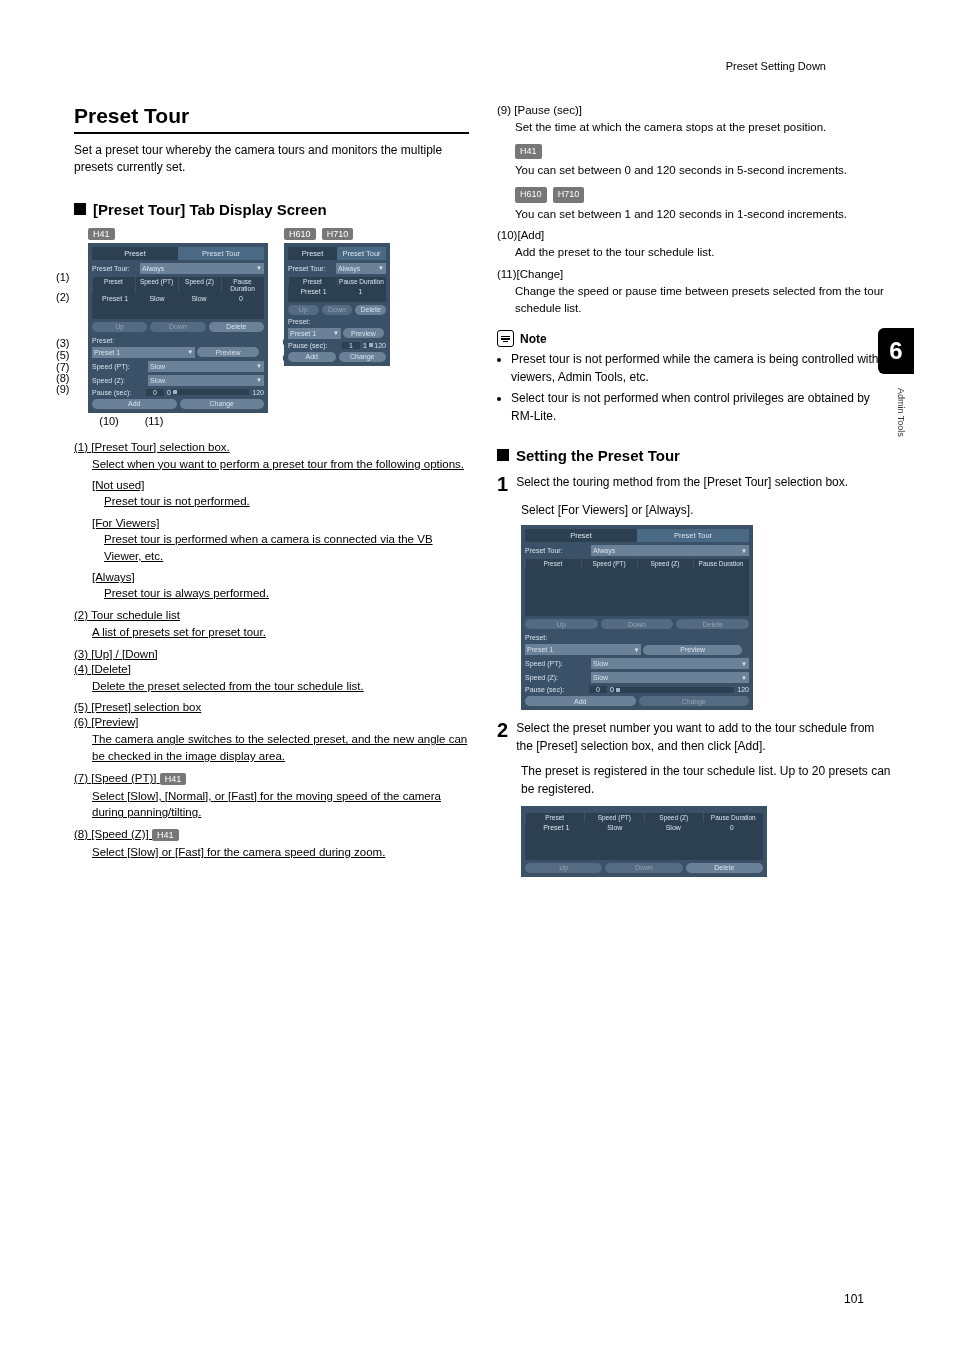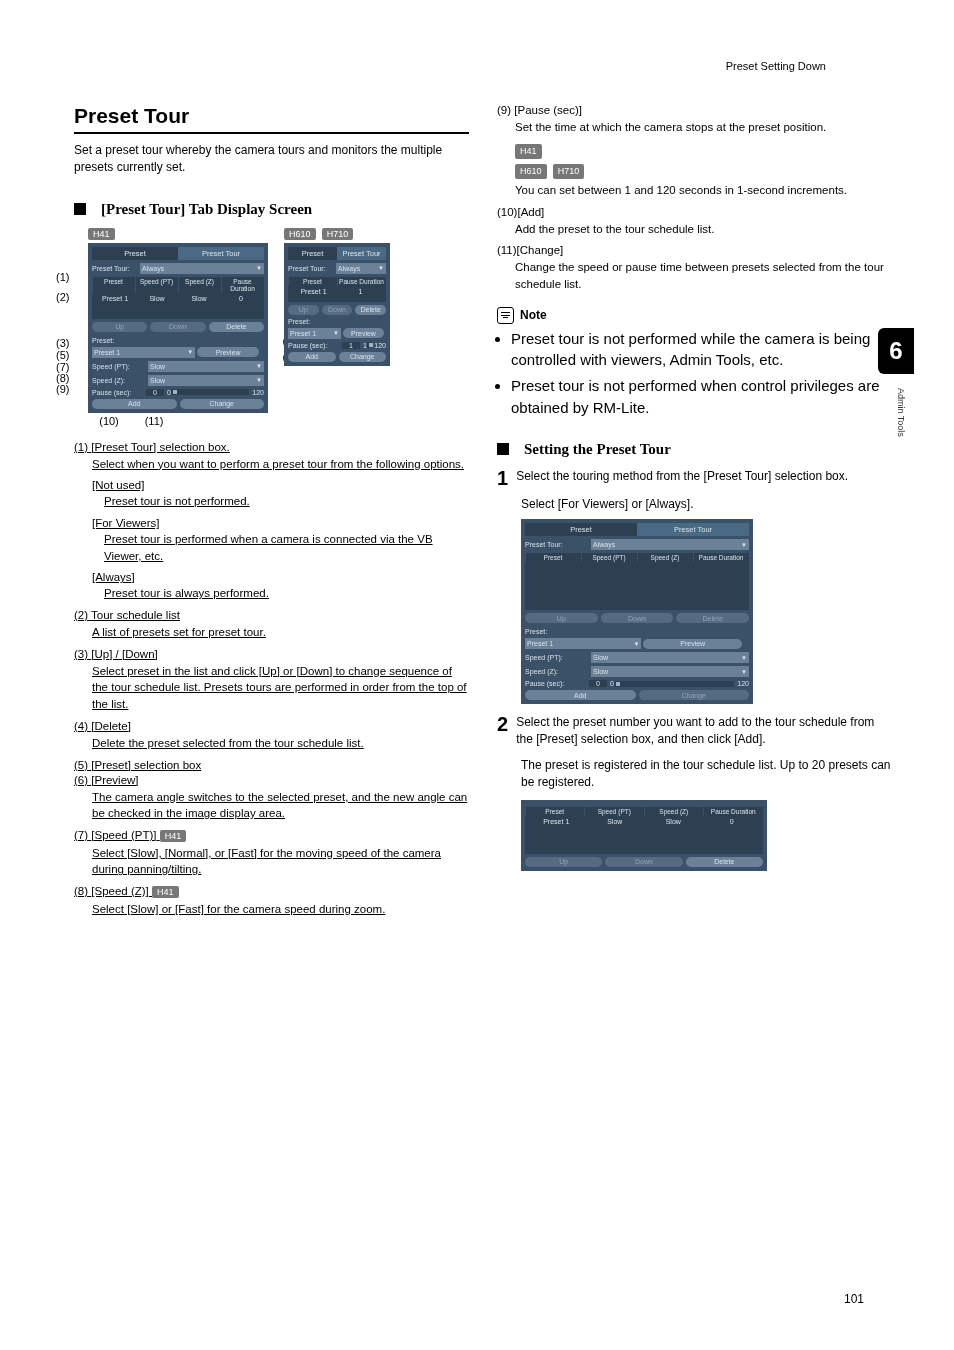--- a/index.html
+++ b/index.html
@@ -44,21 +44,21 @@
 
   h1.section-title {
     font-size: 21px;
     font-weight: bold;
     border-bottom: 2px solid #000;
     padding-bottom: 4px;
     margin-bottom: 8px;
   }
   .intro { font-size: 12px; line-height: 1.45; margin-bottom: 24px; }
 
-  .sub-hdr { display: flex; align-items: center; gap: 15px; margin: 16px 0 8px; font-family: Liberation Serif, serif; }
+  .sub-hdr { display: flex; align-items: center; gap: 7px; margin: 16px 0 8px; }
   .sub-hdr .sq { width: 12px; height: 12px; background: #000; }
   .sub-hdr h2 { font-size: 15px; font-weight: bold; }
 
   .model-bg { display: inline-block; background: #777; color: #fff; font-size: 9px; padding: 1px 5px; border-radius: 2px; margin-right: 3px; vertical-align: middle; }
 
   
   .ui-wrap { display: flex; align-items: flex-start; gap: 16px; margin: 6px 0 14px 14px; }
   .ui-col { display: flex; flex-direction: column; align-items: flex-start; }
   .ui-badges { margin-bottom: 3px; }
   .panel {
@@ -102,21 +102,21 @@
   .def-sub-h { font-size: 11.5px; margin-left: 18px; margin-bottom: 2px; }
   .def-sub-b { font-size: 11.5px; line-height: 1.45; margin-left: 30px; margin-bottom: 7px; }
 
   
   .rcol .def-h { font-size: 11.5px; }
   .note-hdr { display: flex; align-items: center; gap: 6px; margin-top: 14px; margin-bottom: 4px; }
   .note-hdr .nicon { width: 17px; height: 17px; border: 1.4px solid #000; border-radius: 3px; display: flex; flex-direction: column; justify-content: center; align-items: center; gap: 1.3px; padding: 2px 3px; }
   .note-hdr .nicon div { width: 100%; height: 1.3px; background: #000; }
   .note-hdr .nicon div:last-child { width: 60%; }
   .note-hdr span { font-weight: bold; font-size: 12px; }
-  ul.notes { list-style: disc; margin-left: 14px; font-size: 15px; line-height: 1.45; }
+  ul.notes { list-style: disc; margin-left: 14px; font-size: 12px; line-height: 1.45; }
   ul.notes li { margin-bottom: 4px; }
 
   .step { display: flex; gap: 8px; margin-top: 10px; }
   .step-num { font-size: 20px; font-weight: bold; line-height: 1; }
   .step-text { font-size: 12px; line-height: 1.45; flex: 1; }
   .step-sub { margin-left: 24px; font-size: 12px; margin-top: 8px; line-height: 1.45; }
 
   .callouts { font-size: 11px; text-align: center; margin-top: 2px; }
   .callouts span { display: inline-block; width: 42px; }
 
@@ -297,58 +297,58 @@
         <div class="def-b">Select when you want to perform a preset tour from the following options.</div>
         <div class="def-sub-h">[Not used]</div>
         <div class="def-sub-b">Preset tour is not performed.</div>
         <div class="def-sub-h">[For Viewers]</div>
         <div class="def-sub-b">Preset tour is performed when a camera is connected via the VB Viewer, etc.</div>
         <div class="def-sub-h">[Always]</div>
         <div class="def-sub-b">Preset tour is always performed.</div>
         <div class="def-h"><span>(2)</span> <span>Tour schedule list</span></div>
         <div class="def-b">A list of presets set for preset tour.</div>
         <div class="def-h"><span>(3)</span> <span>[Up] / [Down]</span></div>
-        <div class="def-b">Select preset in the list and click [Up] or [Down] to change sequence of the tour schedule list. Presets tours are performed in order from the top of the list.</div>
         <div class="def-h"><span>(4)</span> <span>[Delete]</span></div>
         <div class="def-b">Delete the preset selected from the tour schedule list.</div>
         <div class="def-h"><span>(5)</span> <span>[Preset] selection box</span></div>
         <div class="def-h"><span>(6)</span> <span>[Preview]</span></div>
         <div class="def-b">The camera angle switches to the selected preset, and the new angle can be checked in the image display area.</div>
         <div class="def-h"><span>(7)</span> <span>[Speed (PT)]</span> <span class="model-bg">H41</span></div>
         <div class="def-b">Select [Slow], [Normal], or [Fast] for the moving speed of the camera during panning/tilting.</div>
         <div class="def-h"><span>(8)</span> <span>[Speed (Z)]</span> <span class="model-bg">H41</span></div>
         <div class="def-b">Select [Slow] or [Fast] for the camera speed during zoom.</div>
       </div>
 
   </div>
 
   <div class="col rcol">
     <div class="def-h"><span>(9)</span> <span>[Pause (sec)]</span></div>
     <div class="def-b">Set the time at which the camera stops at the preset position.</div>
     <div class="def-b" style="margin-bottom:3px;"><span class="model-bg">H41</span></div>
+    <div class="def-b">You can set between 0 and 120 seconds in 5-second increments.</div>
     <div class="def-b" style="margin-bottom:3px;"><span class="model-bg">H610</span> <span class="model-bg">H710</span></div>
     <div class="def-b">You can set between 1 and 120 seconds in 1-second increments.</div>
 
     <div class="def-h"><span>(10)</span><span>[Add]</span></div>
     <div class="def-b">Add the preset to the tour schedule list.</div>
 
     <div class="def-h"><span>(11)</span><span>[Change]</span></div>
     <div class="def-b">Change the speed or pause time between presets selected from the tour schedule list.</div>
 
     <div class="note-hdr">
       <div class="nicon">
           <div></div>
           <div></div>
           <div></div>
         </div>
       <span>Note</span>
     </div>
     <ul class="notes" id="notes-list">
         <li>Preset tour is not performed while the camera is being controlled with viewers, Admin Tools, etc.</li>
-        <li>Preset tour is not performed when control privileges are obtained by RM-Lite.</li>
+        <li>Select tour is not performed when control privileges are obtained by RM-Lite.</li>
       </ul>
 
     <div class="sub-hdr" style="margin-top:22px;text-align:center;">
       <div class="sq"></div>
       <h2>Setting the Preset Tour</h2>
     </div>
 
     <div class="step">
       <div class="step-num">1</div>
       <div class="step-text">Select the touring method from the [Preset Tour] selection box.</div>

